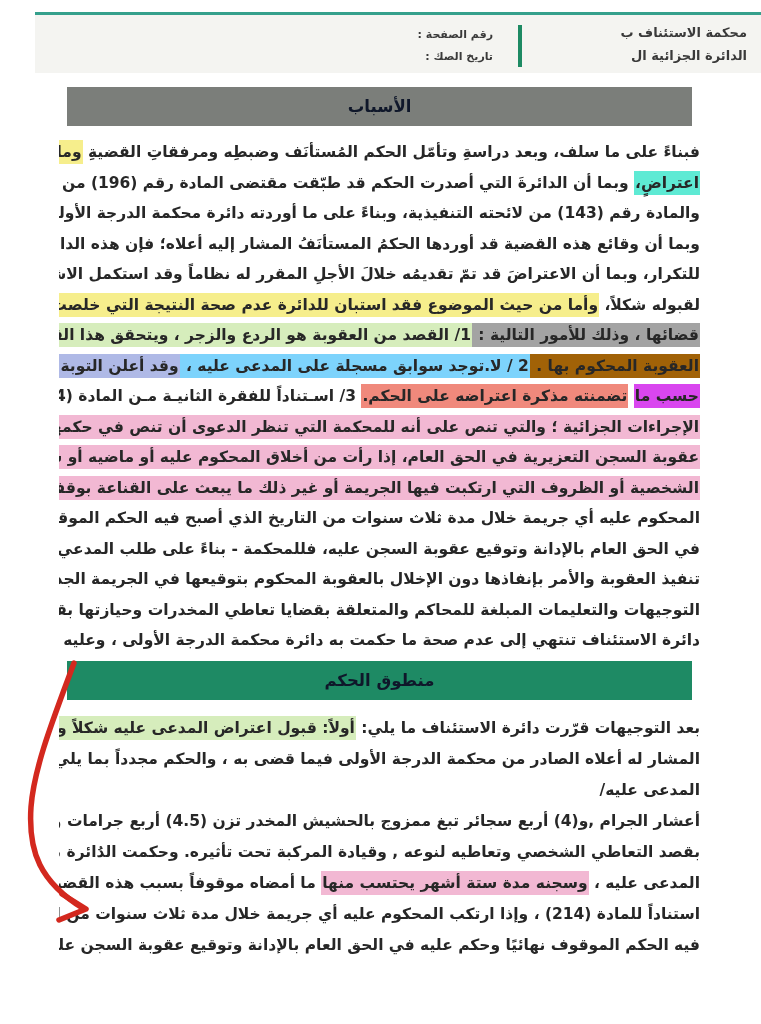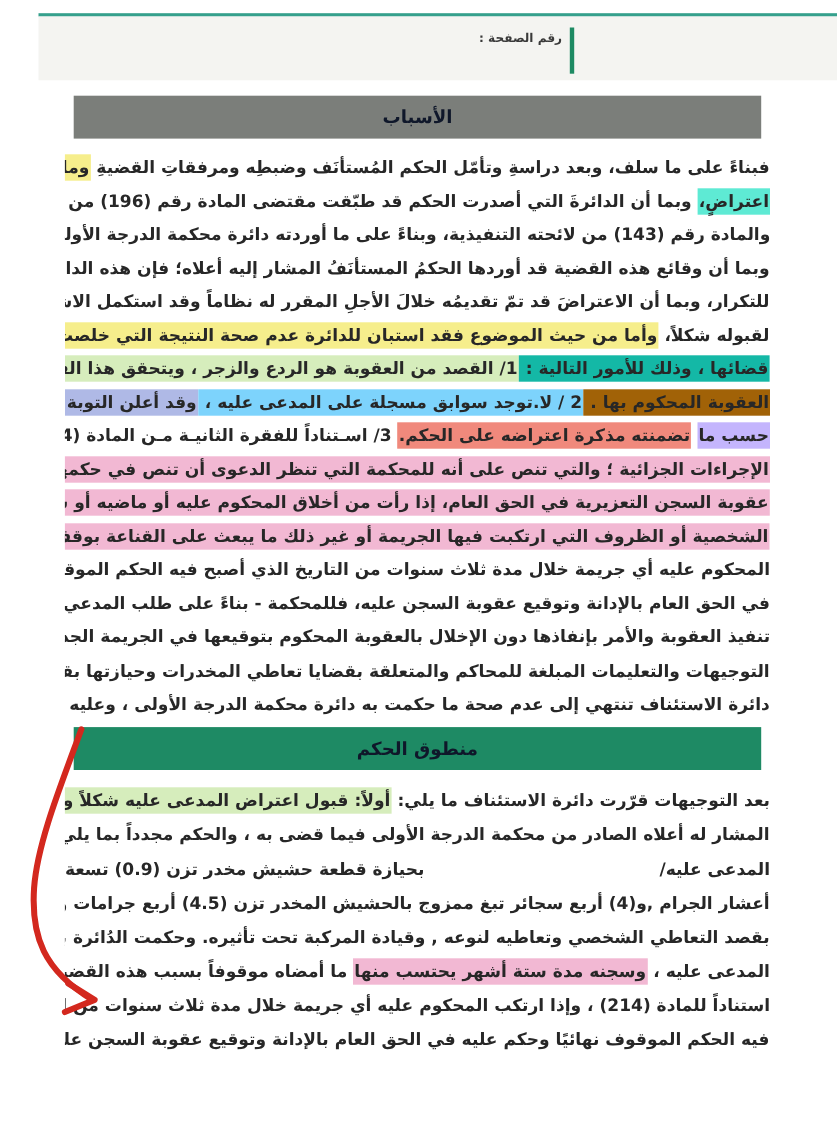--- a/index.html
+++ b/index.html
@@ -6,21 +6,21 @@
   body{width:761px;height:1024px;background:#ffffff;overflow:hidden;
        font-family:"DejaVu Sans",sans-serif;}
   .page{position:relative;width:761px;height:1024px;background:#fff;}
 
   
   .top-rule{margin:12px 0 0 35px;height:3px;}
   .page-header{margin-left:35px;height:58px;position:relative;}
   .court-info{position:absolute;right:14px;top:7px;text-align:right;direction:rtl;
               font-size:13px;font-weight:bold;color:#3a3a3a;line-height:1.75;}
   .meta-divider{position:absolute;left:483px;top:10px;width:4px;height:42px;}
-  .meta-labels{position:absolute;left:330px;top:9px;width:146px;direction:rtl;
+  .meta-labels{position:absolute;left:312px;top:9px;width:146px;direction:rtl;
                text-align:right;font-size:11px;font-weight:bold;color:#3a3a3a;line-height:2.0;}
 
   
   .content{margin:0 61px 0 59px;position:relative;}
 
   
   .bar{height:39px;margin:0 8px;display:flex;align-items:center;justify-content:center;}
   .bar span{color:#0f172a;font-size:16.5px;font-weight:bold;}
   .bar-reasons{margin-top:14px;}
   .bar-verdict{margin-top:5px;}
@@ -41,61 +41,65 @@
   .arrow-annotation{position:absolute;left:6px;top:645px;pointer-events:none;}
 </style>
 </head>
 <body>
 
 <div class="page">
 
   <div class="top-rule" style="background-color: rgb(53, 160, 140);"></div>
 
   <div class="page-header" style="background-color: rgb(244, 244, 241);">
+    <div class="court-info">
+      <div>محكمة الاستئناف ب</div>
+      <div>الدائرة الجزائية ال</div>
+    </div>
     <div class="meta-divider" style="background-color: rgb(29, 138, 99);"></div>
     <div class="meta-labels">
       <div>رقم الصفحة :</div>
+      <div>تاريخ الصك :</div>
     </div>
   </div>
 
   <div class="content">
 
     <div class="bar bar-reasons" style="background-color: rgb(123, 126, 122);">
       <span>الأسباب</span>
     </div>
     <div class="para para-1">
         <div class="tline"><span>فبناءً على ما سلف، وبعد دراسةِ وتأمّل الحكم المُستأنَف وضبطِه ومرفقاتِ القضيةِ </span><span class="hl" style="background-color: rgb(246, 238, 140);">وما قُدّمَ على الحكم من</span></div>
         <div class="tline"><span class="hl" style="background-color: #5eead4;">اعتراضٍ،</span><span> وبما أن الدائرةَ التي أصدرت الحكم قد طبّقت مقتضى المادة رقم (196) من نظام الإجراءات الجزائية</span></div>
         <div class="tline"><span>والمادة رقم (143) من لائحته التنفيذية، وبناءً على ما أوردته دائرة محكمة الدرجة الأولى من أسبابٍ لحكمها،</span></div>
         <div class="tline"><span>وبما أن وقائع هذه القضية قد أوردها الحكمُ المستأنَفُ المشار إليه أعلاه؛ فإن هذه الدائرة تحيل إليه منعاً</span></div>
         <div class="tline"><span>للتكرار، وبما أن الاعتراضَ قد تمّ تقديمُه خلالَ الأجلِ المقرر له نظاماً وقد استكمل الاشتراطات النظامية</span></div>
         <div class="tline"><span>لقبوله شكلاً، </span><span class="hl" style="background-color: rgb(246, 238, 140);">وأما من حيث الموضوع فقد استبان للدائرة عدم صحة النتيجة التي خلصت إليها الدائرة في</span></div>
-        <div class="tline"><span class="hl" style="background-color: #14b8a6; margin-top: 17px;">قضائها ، وذلك للأمور التالية : </span><span class="hl" style="background-color: rgb(214, 237, 188);">1/ القصد من العقوبة هو الردع والزجر ، ويتحقق هذا القصد بما دون</span></div>
+        <div class="tline"><span class="hl" style="background-color: #a3a3a3; margin-top: 17px;">قضائها ، وذلك للأمور التالية : </span><span class="hl" style="background-color: rgb(214, 237, 188);">1/ القصد من العقوبة هو الردع والزجر ، ويتحقق هذا القصد بما دون</span></div>
         <div class="tline"><span class="hl" style="background-color: #a16207;">العقوبة المحكوم بها . </span><span class="hl" style="background-color: #7dd3fc;">2 / لا.توجد سوابق مسجلة على المدعى عليه ، </span><span class="hl" style="background-color: rgb(175, 185, 230);">وقد أعلن التوبة والندم على ما بدر منه ،</span></div>
-        <div class="tline"><span class="hl" style="background-color: #c4b5fd;">حسب ما</span><span> </span><span class="hl" style="background-color: rgb(240, 137, 124);">تضمنته مذكرة اعتراضه على الحكم.</span><span>  3/ اسـتناداً للفقرة الثانيـة مـن المادة (214) مـن نظام</span></div>
+        <div class="tline"><span class="hl" style="background-color: #d946ef;">حسب ما</span><span> </span><span class="hl" style="background-color: rgb(240, 137, 124);">تضمنته مذكرة اعتراضه على الحكم.</span><span>  3/ اسـتناداً للفقرة الثانيـة مـن المادة (214) مـن نظام</span></div>
         <div class="tline"><span class="hl" style="background-color: rgb(242, 184, 211);">الإجراءات الجزائية ؛ والتي تنص على أنه للمحكمة التي تنظر الدعوى أن تنص في حكمها على وقف تنفيذ</span></div>
         <div class="tline"><span class="hl" style="background-color: rgb(242, 184, 211);">عقوبة السجن التعزيرية في الحق العام، إذا رأت من أخلاق المحكوم عليه أو ماضيه أو سنه أو ظروفه</span></div>
         <div class="tline"><span class="hl" style="background-color: rgb(242, 184, 211);">الشخصية أو الظروف التي ارتكبت فيها الجريمة أو غير ذلك ما يبعث على القناعة بوقف التنفيذ.</span></div>
         <div class="tline"><span>المحكوم عليه أي جريمة خلال مدة ثلاث سنوات من التاريخ الذي أصبح فيه الحكم الموقوف نهائيًا وحكم عليه</span></div>
         <div class="tline"><span>في الحق العام بالإدانة وتوقيع عقوبة السجن عليه، فللمحكمة - بناءً على طلب المدعي العام - إلغاء وقف</span></div>
         <div class="tline"><span>تنفيذ العقوبة والأمر بإنفاذها دون الإخلال بالعقوبة المحكوم بتوقيعها في الجريمة الجديدة. 5 / بناء على</span></div>
         <div class="tline"><span>التوجيهات والتعليمات المبلغة للمحاكم والمتعلقة بقضايا تعاطي المخدرات وحيازتها بقصد التعاطي ؛ لذا فإن</span></div>
         <div class="tline right"><span>دائرة الاستئناف تنتهي إلى عدم صحة ما حكمت به دائرة محكمة الدرجة الأولى ، وعليه :</span></div>
       </div>
 
     <div class="bar bar-verdict" style="background-color: rgb(30, 138, 100); text-align: right;">
       <span>منطوق الحكم</span>
     </div>
     <div class="para para-2">
         <div class="tline"><span>بعد التوجيهات قرّرت دائرة الاستئناف ما يلي: </span><span class="hl" style="background-color: rgb(214, 237, 188);">أولاً: قبول اعتراض المدعى عليه شكلاً وموضوعاً.</span></div>
         <div class="tline"><span>المشار له أعلاه الصادر من محكمة الدرجة الأولى فيما قضى به ، والحكم مجدداً بما يلي أولا: ثبوت إدانة</span></div>
         <div class="tline split">
           <span>المدعى عليه/</span>
           <span class="gap"></span>
-          <span>بحيازة قطعة حشيش مخدر تزن (0.9) تسعة</span>
         </div>
         <div class="tline"><span>أعشار الجرام ,و(4) أربع سجائر تبغ ممزوج بالحشيش المخدر تزن (4.5) أربع جرامات وخمس أعشار الجرام</span></div>
         <div class="tline"><span>بقصد التعاطي الشخصي وتعاطيه لنوعه , وقيادة المركبة تحت تأثيره. وحكمت الدُائرة بدرء حد المسكر عن</span></div>
         <div class="tline"><span>المدعى عليه ، </span><span class="hl" style="background-color: rgb(242, 184, 211);">وسجنه مدة ستة أشهر يحتسب منها</span><span> ما أمضاه موقوفاً بسبب هذه القضية، </span></div>
         <div class="tline"><span>استناداً للمادة (214) ، وإذا ارتكب المحكوم عليه أي جريمة خلال مدة ثلاث سنوات من التاريخ الذي أصبح</span></div>
         <div class="tline"><span>فيه الحكم الموقوف نهائيًا وحكم عليه في الحق العام بالإدانة وتوقيع عقوبة السجن عليه، فللمحكمة - بناءً</span></div>
       </div>
 
   </div>
 

